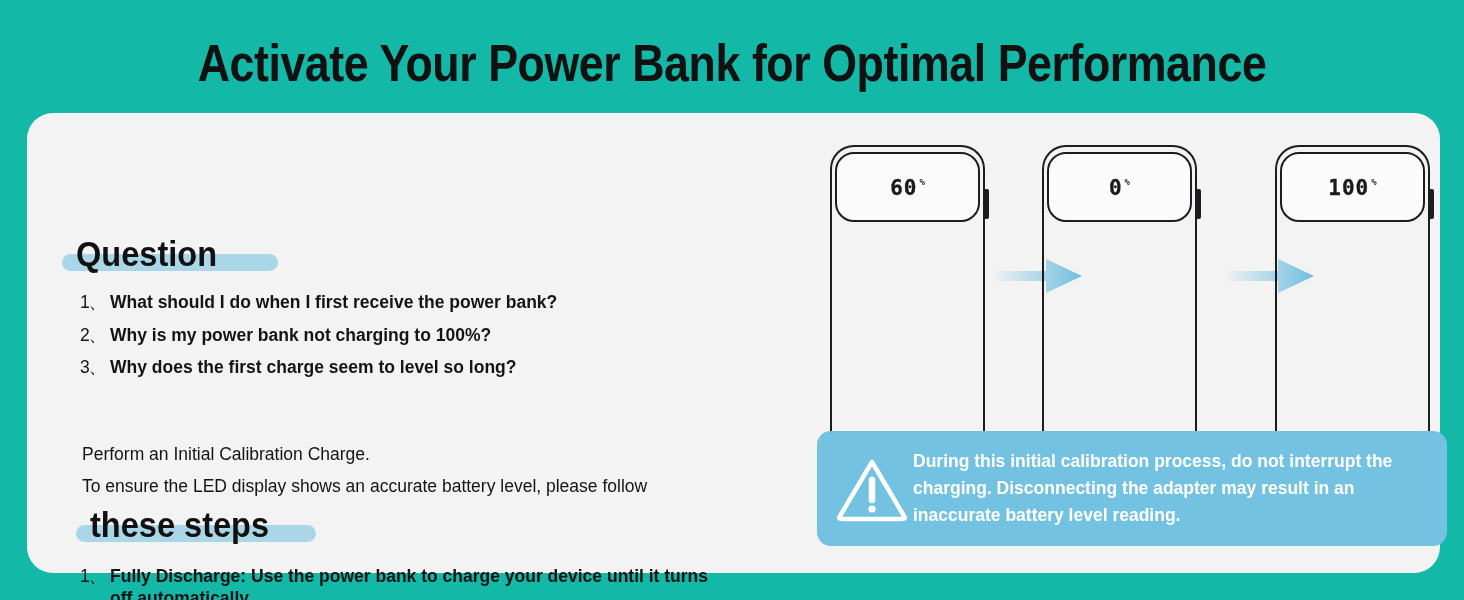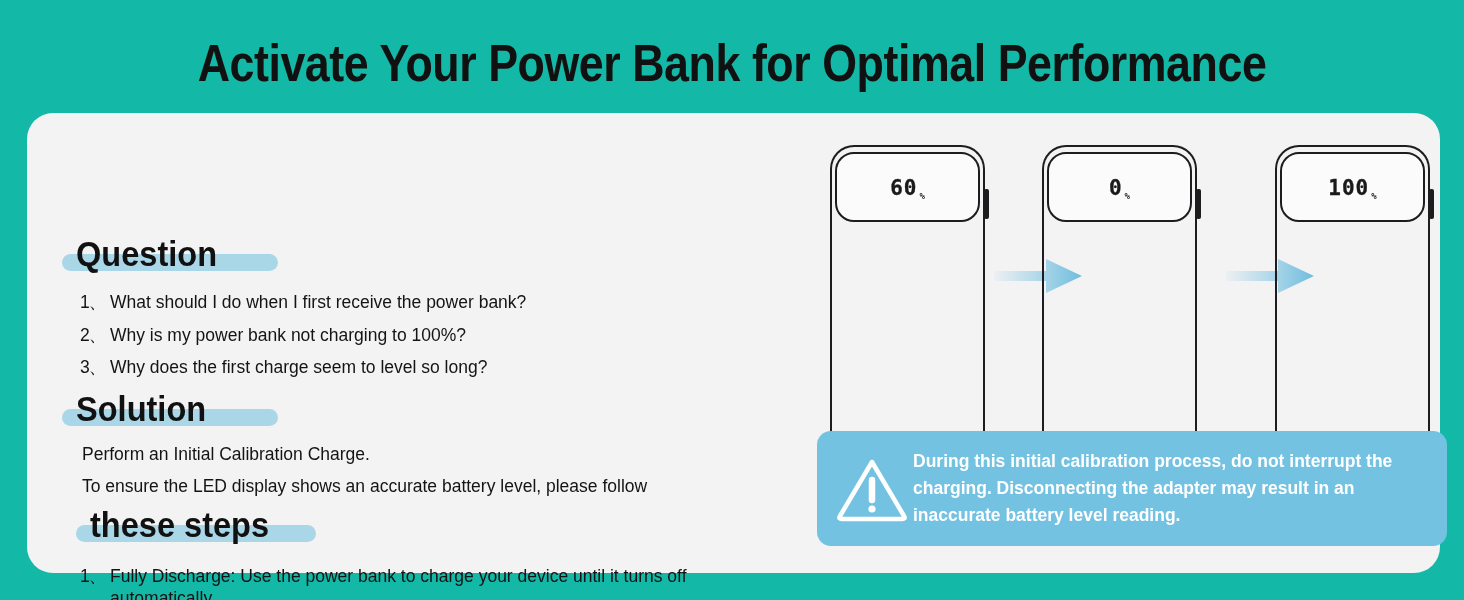--- a/index.html
+++ b/index.html
@@ -101,20 +101,21 @@
     margin-bottom: 11px;
   }
   .num-list li .idx {
     flex: 0 0 auto;
     width: 30px;
     font-size: 17.5px;
     letter-spacing: -1px;
   }
   .num-list li .txt {
     flex: 1 1 auto;
+    font-weight: bold;
   }
 
   #question-list { left: 38px; top: 179px; width: 640px; }
   #question-list li { margin-bottom: 11.5px; }
 
   #steps-list { left: 38px; top: 452px; width: 650px; }
   #steps-list li { margin-bottom: 8px; line-height: 22px; }
   #steps-list li .txt { padding-right: 4px; }
 
   
@@ -173,21 +174,21 @@
     border: 2.2px solid #1d1d1f;
     border-radius: 19px;
     background: #fbfbfb;
     display: flex;
     align-items: center;
     justify-content: center;
   }
 
   .bank-pct {
     display: flex;
-    align-items: flex-end;
+    align-items: flex-start;
     transform: translateY(1px);
   }
   .bank-pct .digits {
     font-family: "DejaVu Sans Mono", "Liberation Mono", monospace;
     font-size: 21px;
     font-weight: 700;
     letter-spacing: 1px;
     color: #1a1a1a;
     -webkit-text-stroke: 0.3px #1a1a1a;
   }
@@ -273,24 +274,20 @@
         <li>
           <span class="idx">2、</span>
           <span class="txt">Why is my power bank not charging to 100%?</span>
         </li>
         <li>
           <span class="idx">3、</span>
           <span class="txt">Why does the first charge seem to level so long?</span>
         </li>
       </ul>
 
-      <div class="hl-head" id="head-solution">
-        <span class="hl-bar"></span>
-        <span class="hl-text">Solution</span>
-      </div>
 
       <div class="sol-para" id="sol-line-1">Perform an Initial Calibration Charge.</div>
       <div class="sol-para" id="sol-line-2">To ensure the LED display shows an accurate battery level, please follow</div>
 
       <div class="hl-head" id="head-steps">
         <span class="hl-bar"></span>
         <span class="hl-text">these steps</span>
       </div>
 
       <ul class="num-list" id="steps-list">

